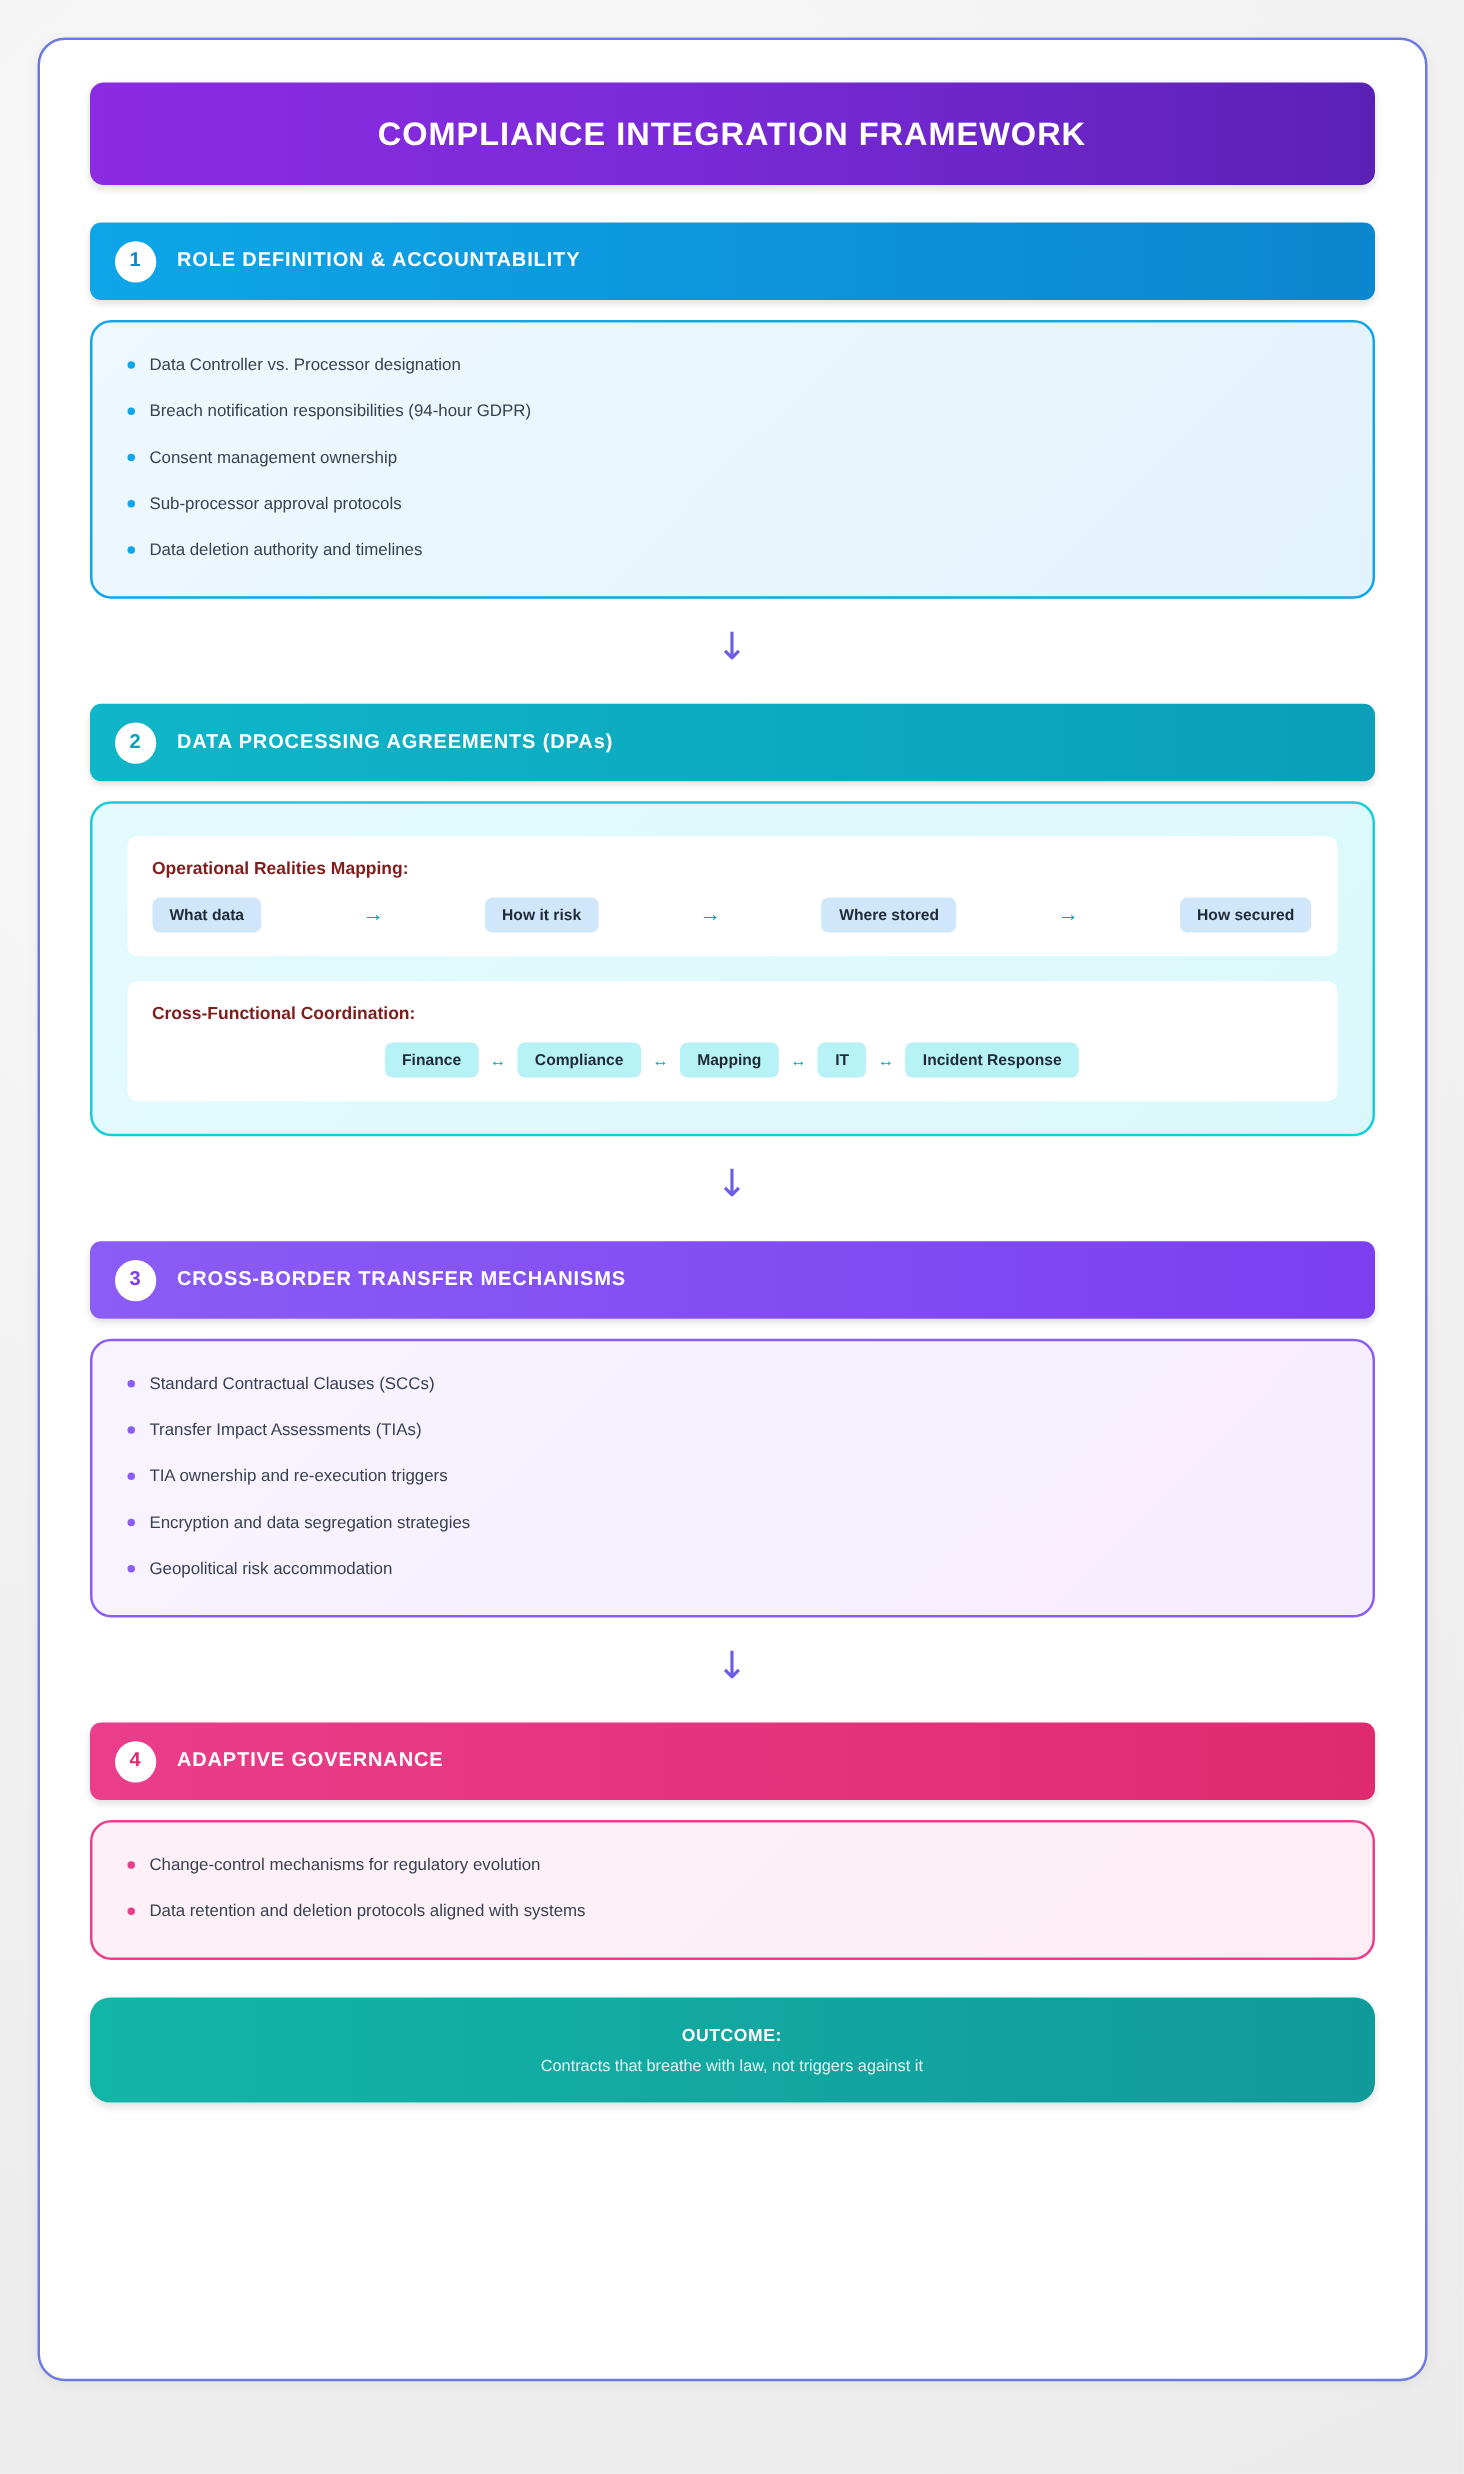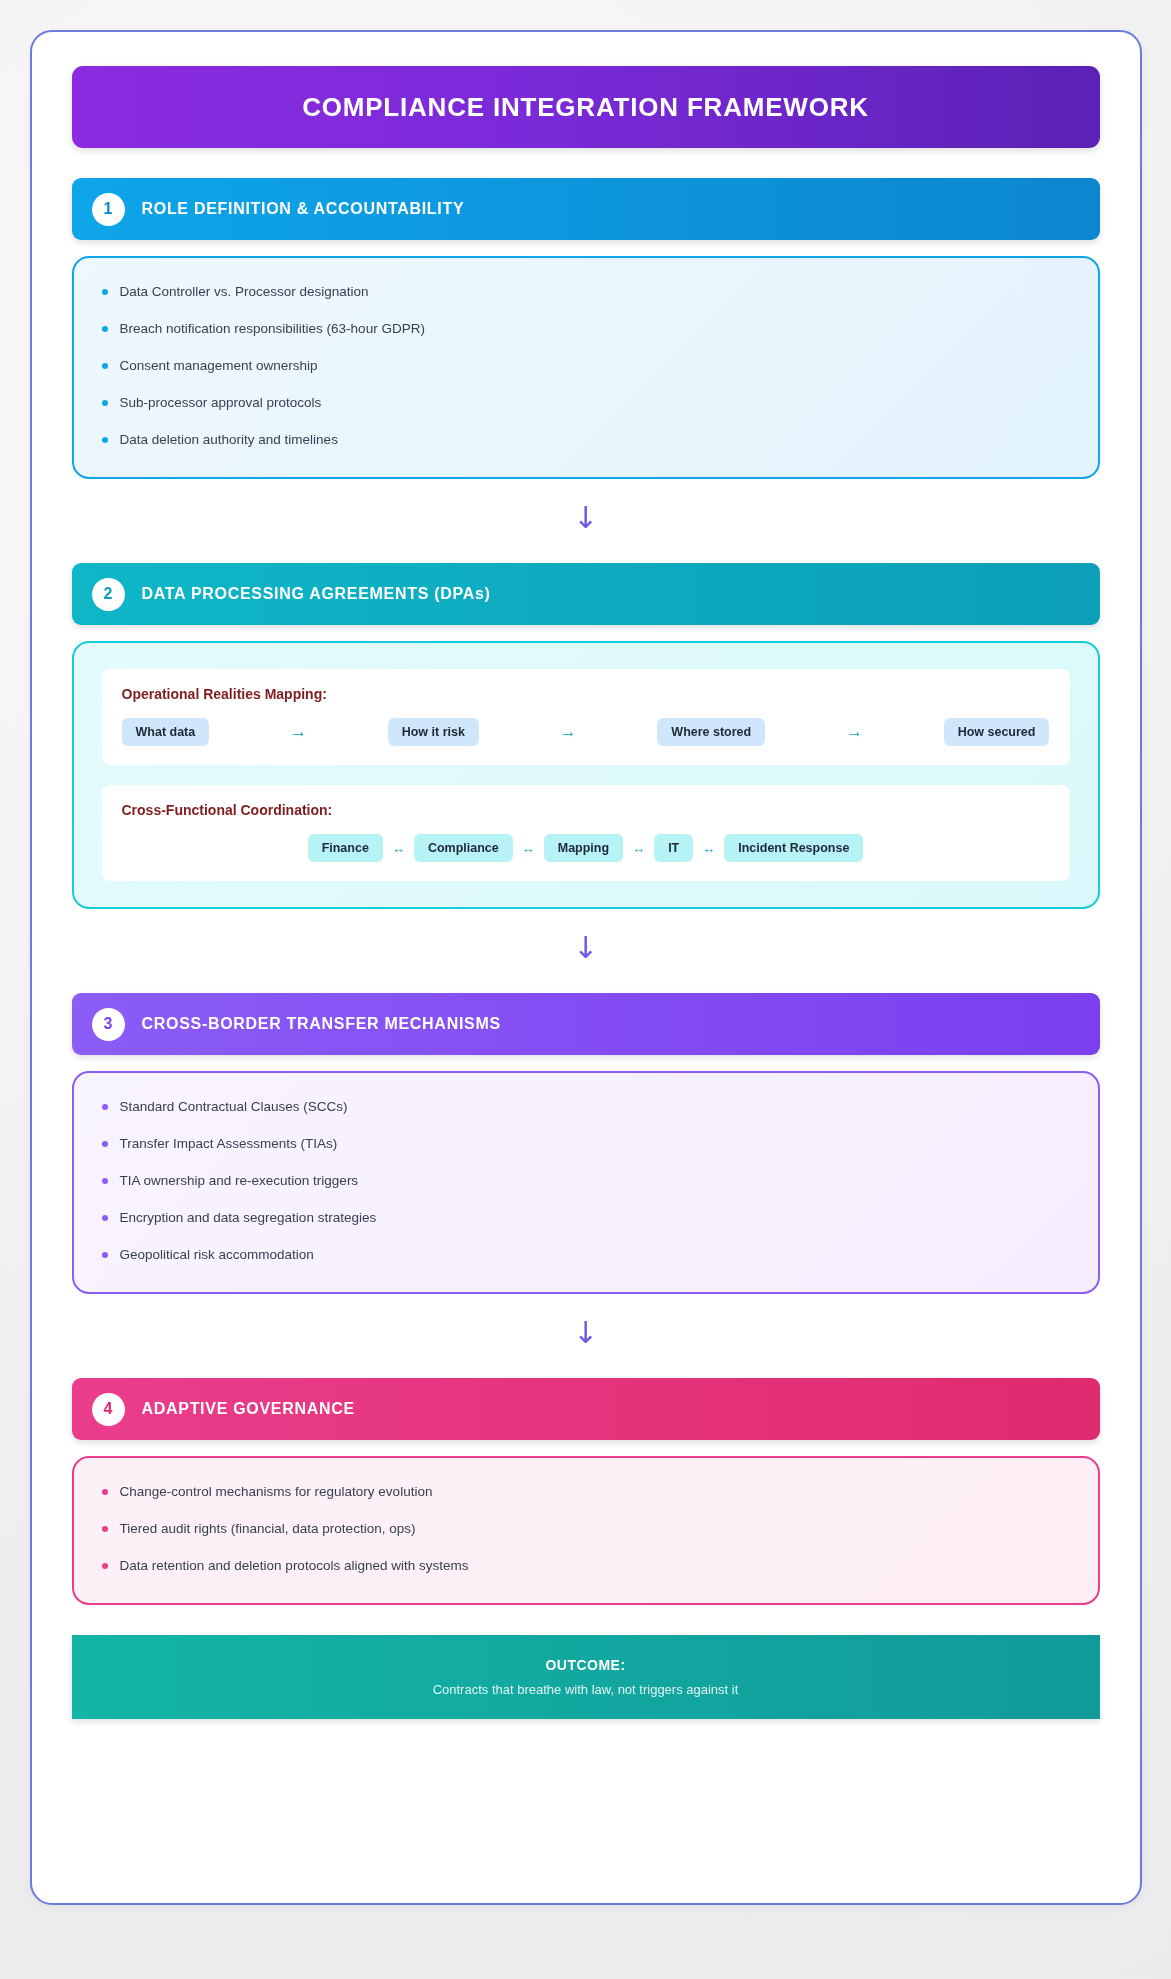--- a/index.html
+++ b/index.html
@@ -177,21 +177,21 @@
     font-size: 30px;
     line-height: 1;
     margin: 24px 0 6px 0;
     font-family: "DejaVu Sans", sans-serif;
   }
 
   
   .outcome {
     margin-top: 30px;
     height: 84px;
-    border-radius: 0;
+    border-radius: 16px;
     background: linear-gradient(90deg, #13b5a6 0%, #119a9a 100%);
     display: flex;
     flex-direction: column;
     align-items: center;
     justify-content: center;
     box-shadow: 0 3px 7px rgba(0,0,0,0.12);
   }
   .outcome-label {
     color: #ffffff;
     font-size: 14px;
@@ -219,21 +219,21 @@
       <div class="sec-title">ROLE DEFINITION &amp; ACCOUNTABILITY</div>
     </div>
     <div class="sec-body b-blue">
       <ul class="bullets">
         <li>
             <span class="dot d-blue"></span>
             <span>Data Controller vs. Processor designation</span>
           </li>
         <li>
             <span class="dot d-blue"></span>
-            <span>Breach notification responsibilities (63-hour GDPR)</span>
+            <span>Breach notification responsibilities (94-hour GDPR)</span>
           </li>
         <li>
             <span class="dot d-blue"></span>
             <span>Consent management ownership</span>
           </li>
         <li>
             <span class="dot d-blue"></span>
             <span>Sub-processor approval protocols</span>
           </li>
         <li>
@@ -325,24 +325,20 @@
       <div class="sec-title">ADAPTIVE GOVERNANCE</div>
     </div>
     <div class="sec-body b-pink">
       <ul class="bullets">
         <li>
             <span class="dot d-pink"></span>
             <span>Change-control mechanisms for regulatory evolution</span>
           </li>
         <li>
             <span class="dot d-pink"></span>
-            <span>Tiered audit rights (financial, data protection, ops)</span>
-          </li>
-        <li>
-            <span class="dot d-pink"></span>
             <span>Data retention and deletion protocols aligned with systems</span>
           </li>
       </ul>
     </div>
   </div>
 
   <div class="outcome">
     <div class="outcome-label">OUTCOME:</div>
     <div class="outcome-text">Contracts that breathe with law, not triggers against it</div>
   </div>

